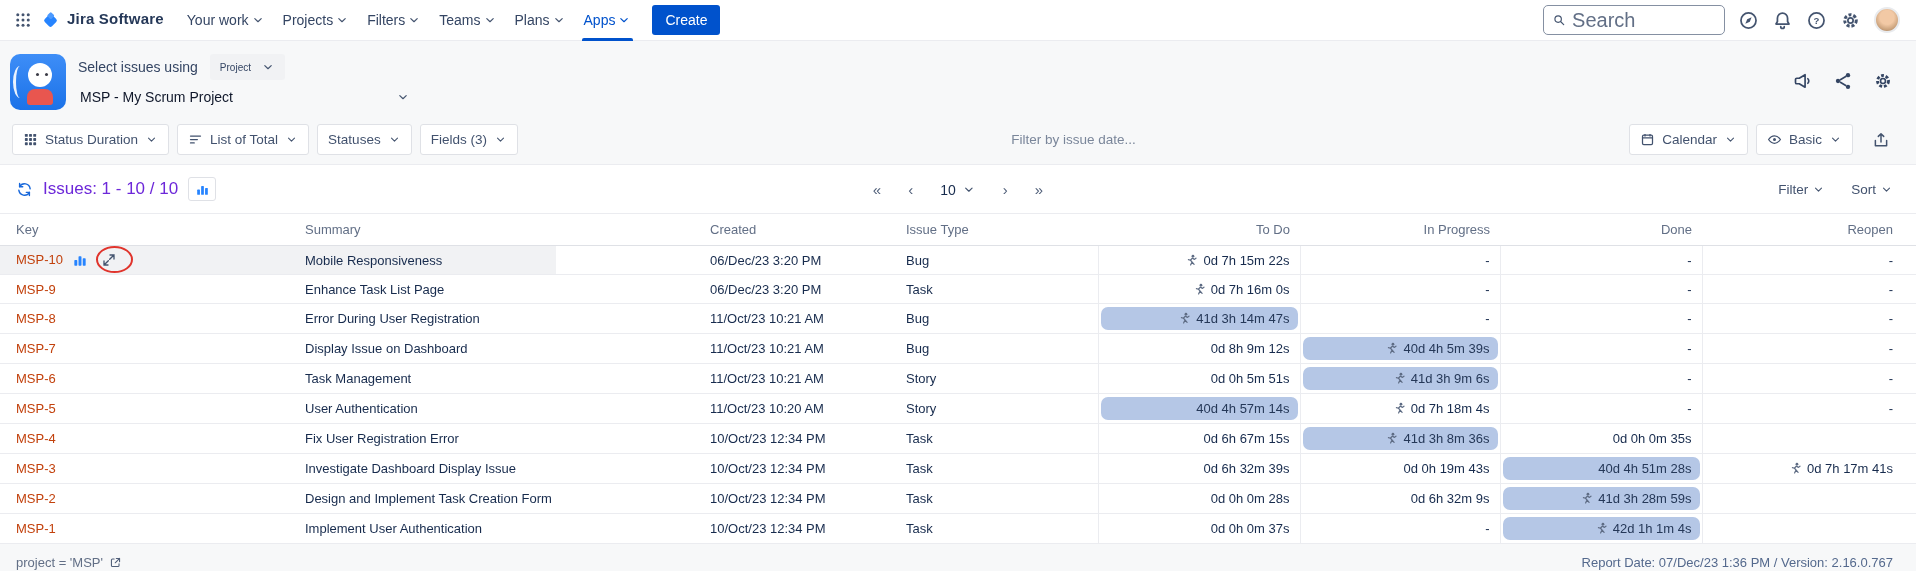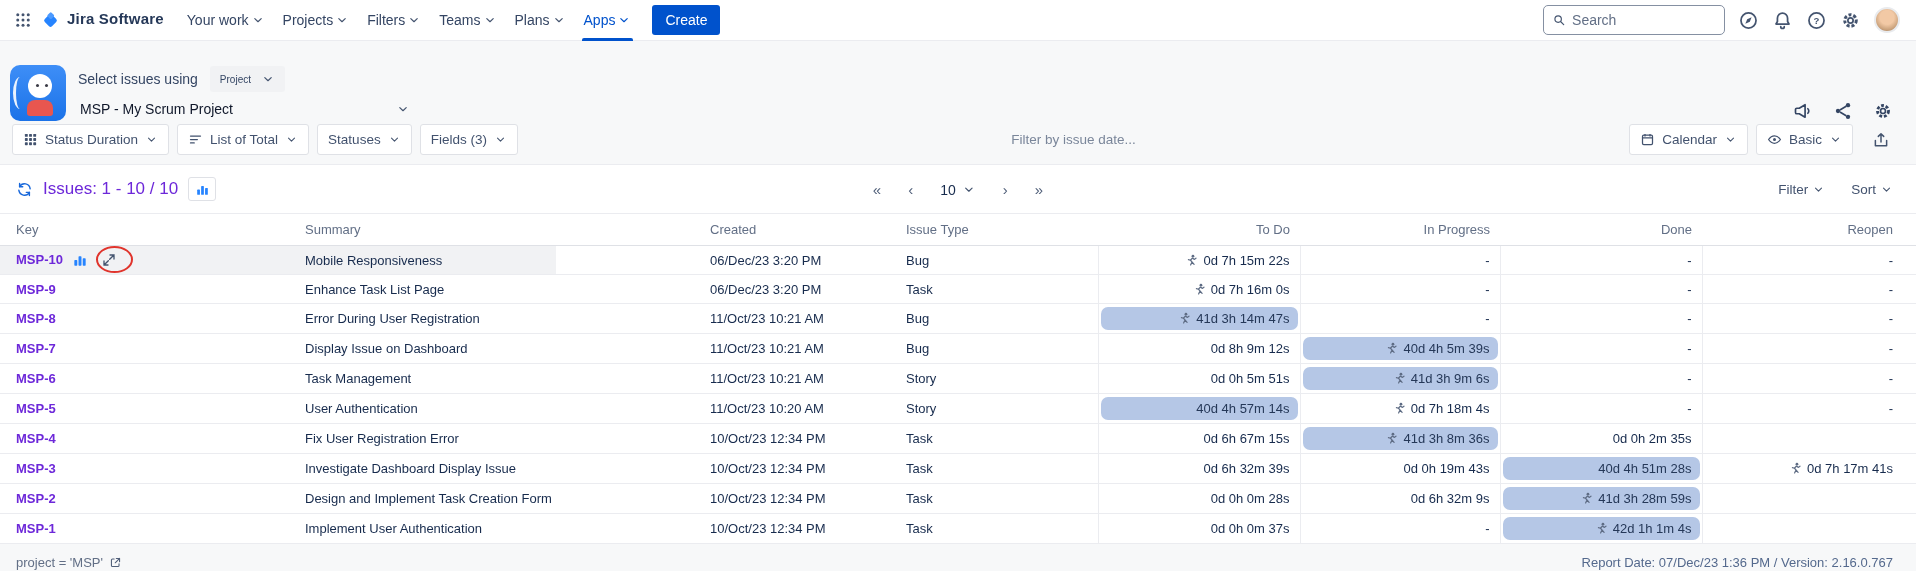--- a/index.html
+++ b/index.html
@@ -13,27 +13,27 @@
   .brand-name{font-size:15px;font-weight:700;color:#253858;letter-spacing:.2px}
   .primary-nav{display:flex;align-items:flex-end;height:41px}
   .nav-item{display:flex;align-items:center;gap:2px;padding:0 9px;height:41px;font-size:14px;color:#344563;cursor:pointer;position:relative;white-space:nowrap}
   .chev{width:14px;height:14px;color:#44546F}
   .nav-item.active{color:#0052CC;font-weight:500}
   .nav-item.active::after{content:"";position:absolute;left:7px;right:7px;bottom:0;height:3px;background:#0052CC;border-radius:2px 2px 0 0}
   .nav-item.active .chev{color:#0052CC}
   .create-btn{margin-left:12px;background:#0052CC;color:#fff;border:0;border-radius:3px;font-size:14px;font-weight:500;padding:7px 13px;cursor:pointer;font-family:Liberation Sans, sans-serif}
   .topnav-right{margin-left:auto;display:flex;align-items:center;gap:13px}
   .search-box{display:flex;align-items:center;gap:6px;border:1px solid #8590A2;border-radius:5px;height:30px;width:182px;padding:0 8px;color:#44546F;background:#fff}
-  .search-box input{border:0;outline:0;font-size:14px;width:100%;font-family:inherit;color:#172B4D;background:transparent}
+  .search-box input{border:0;outline:0;font-size:20px;width:100%;font-family:inherit;color:#172B4D;background:transparent}
   .search-box input::placeholder{color:#626F86}
   .top-ic{width:21px;height:21px;color:#44546F;cursor:pointer}
   .avatar{width:26px;height:26px;border-radius:50%;background:radial-gradient(circle at 50% 38%,#f2c9a5 0 40%,#caa27c 70%,#8d6a4a 100%);border:2px solid #E9EBEE;cursor:pointer;flex:none}
   
   .gray-band{background:#F7F8F9;border-bottom:1px solid #EBECF0}
-  .report-header{display:flex;align-items:flex-end;padding:13px 23px 0 10px;height:80px}
+  .report-header{display:flex;align-items:flex-start;padding:13px 23px 0 10px;height:80px}
   .app-logo{width:56px;height:56px;border-radius:10px;background:linear-gradient(180deg,#3E8EF7,#1B72E8);position:relative;overflow:hidden;flex:none;cursor:pointer}
   .app-logo .head{position:absolute;left:18px;top:9px;width:24px;height:24px;border-radius:50%;background:#fff}
   .app-logo .eye{position:absolute;width:3px;height:3px;border-radius:50%;background:#3b3b46;top:19px}
   .app-logo .eye.l{left:26px}.app-logo .eye.r{left:35px}
   .app-logo .torso{position:absolute;left:17px;top:35px;width:26px;height:16px;border-radius:8px 8px 3px 3px;background:#E8564F}
   .app-logo .paren{position:absolute;left:3px;top:12px;width:14px;height:32px;border-left:3px solid rgba(255,255,255,.9);border-radius:50%}
   .select-area{margin-left:12px;display:flex;flex-direction:column;gap:5px}
   .row-inline{display:flex;align-items:center;gap:12px}
   .label-muted{font-size:14px;color:#344563}
   .chip-select{display:flex;align-items:center;gap:10px;background:#F1F2F4;border-radius:3px;padding:6px 10px;font-size:10px;color:#344563;cursor:pointer}
@@ -63,21 +63,21 @@
   .pb-right{margin-left:auto;display:flex;align-items:center;gap:26px;color:#42526E;font-size:13.5px}
   .txt-btn{display:flex;align-items:center;gap:4px;cursor:pointer}
   .txt-btn .chev{width:13px;height:13px}
   
   table.issues{width:1916px;border-collapse:collapse;table-layout:fixed}
   .issues th{height:32px;font-size:13px;font-weight:400;color:#626F86;text-align:left;border-top:1px solid #EBECF0;border-bottom:1px solid #DFE1E6;padding:0 10px;white-space:nowrap;overflow:hidden}
   .issues th:first-child{padding-left:16px}
   .issues th.num{text-align:right}
   .issues td{height:29px;font-size:13px;color:#172B4D;border-bottom:1px solid #EBECF0;padding:0 10px;white-space:nowrap;overflow:hidden}
   .issues td.key-cell{padding-left:16px}
-  .key-link{font-weight:700;color:#6d28d9;cursor:pointer}
+  .key-link{font-weight:400;color:#c2410c;cursor:pointer}
   .row-actions{display:inline-flex;align-items:center;gap:13px;margin-left:9px;vertical-align:middle}
   .row-actions .ra{width:16px;height:16px;color:#44546F;cursor:pointer}
   .issues td.dur{text-align:right;border-left:1px solid #EBECF0}
   .issues td.dur.has-bar{padding:0 2px}
   .issues th.reopen,.issues td.reopen{padding-right:23px}
   .dur-flex{display:flex;align-items:center;justify-content:flex-end;gap:5px}
   .bar{background:#B5C7E6;border-radius:7px;height:23px;margin:3px 0;display:flex;align-items:center;justify-content:flex-end;gap:5px;padding-right:8px;color:#253858}
   .runner{width:13px;height:13px;flex:none}
   .hovered td:nth-child(1){background:#F1F2F4}
   .hovered td:nth-child(2){background:linear-gradient(to right,#F1F2F4 0 261px,#FFF 261px)}
@@ -565,21 +565,21 @@
           <div class="bar">
             <svg class="runner" viewBox="0 0 16 16">
               <circle cx="9.8" cy="2.7" r="1.7" fill="#5E6C84"></circle>
               <path d="M9 5.1L6.7 7.7l1.9 2-1.7 3.7M6.7 7.7L4.2 7M9 5.1l2.7 1.5 1.8-1.4M8.6 9.7l2.6 3" fill="none" stroke="#5E6C84" stroke-width="1.5" stroke-linecap="round" stroke-linejoin="round"></path>
             </svg>
             <span>41d 3h 8m 36s</span>
           </div>
         </td>
         <td class="dur">
           <div class="dur-flex">
-            <span>0d 0h 2m 35s</span>
+            <span>0d 0h 0m 35s</span>
           </div>
         </td>
         <td class="dur reopen"></td>
       </tr>
       <tr>
         <td class="key-cell"><span class="key-link">MSP-3</span></td>
         <td>Investigate Dashboard Display Issue</td>
         <td>10/Oct/23 12:34 PM</td>
         <td>Task</td>
         <td class="dur">

